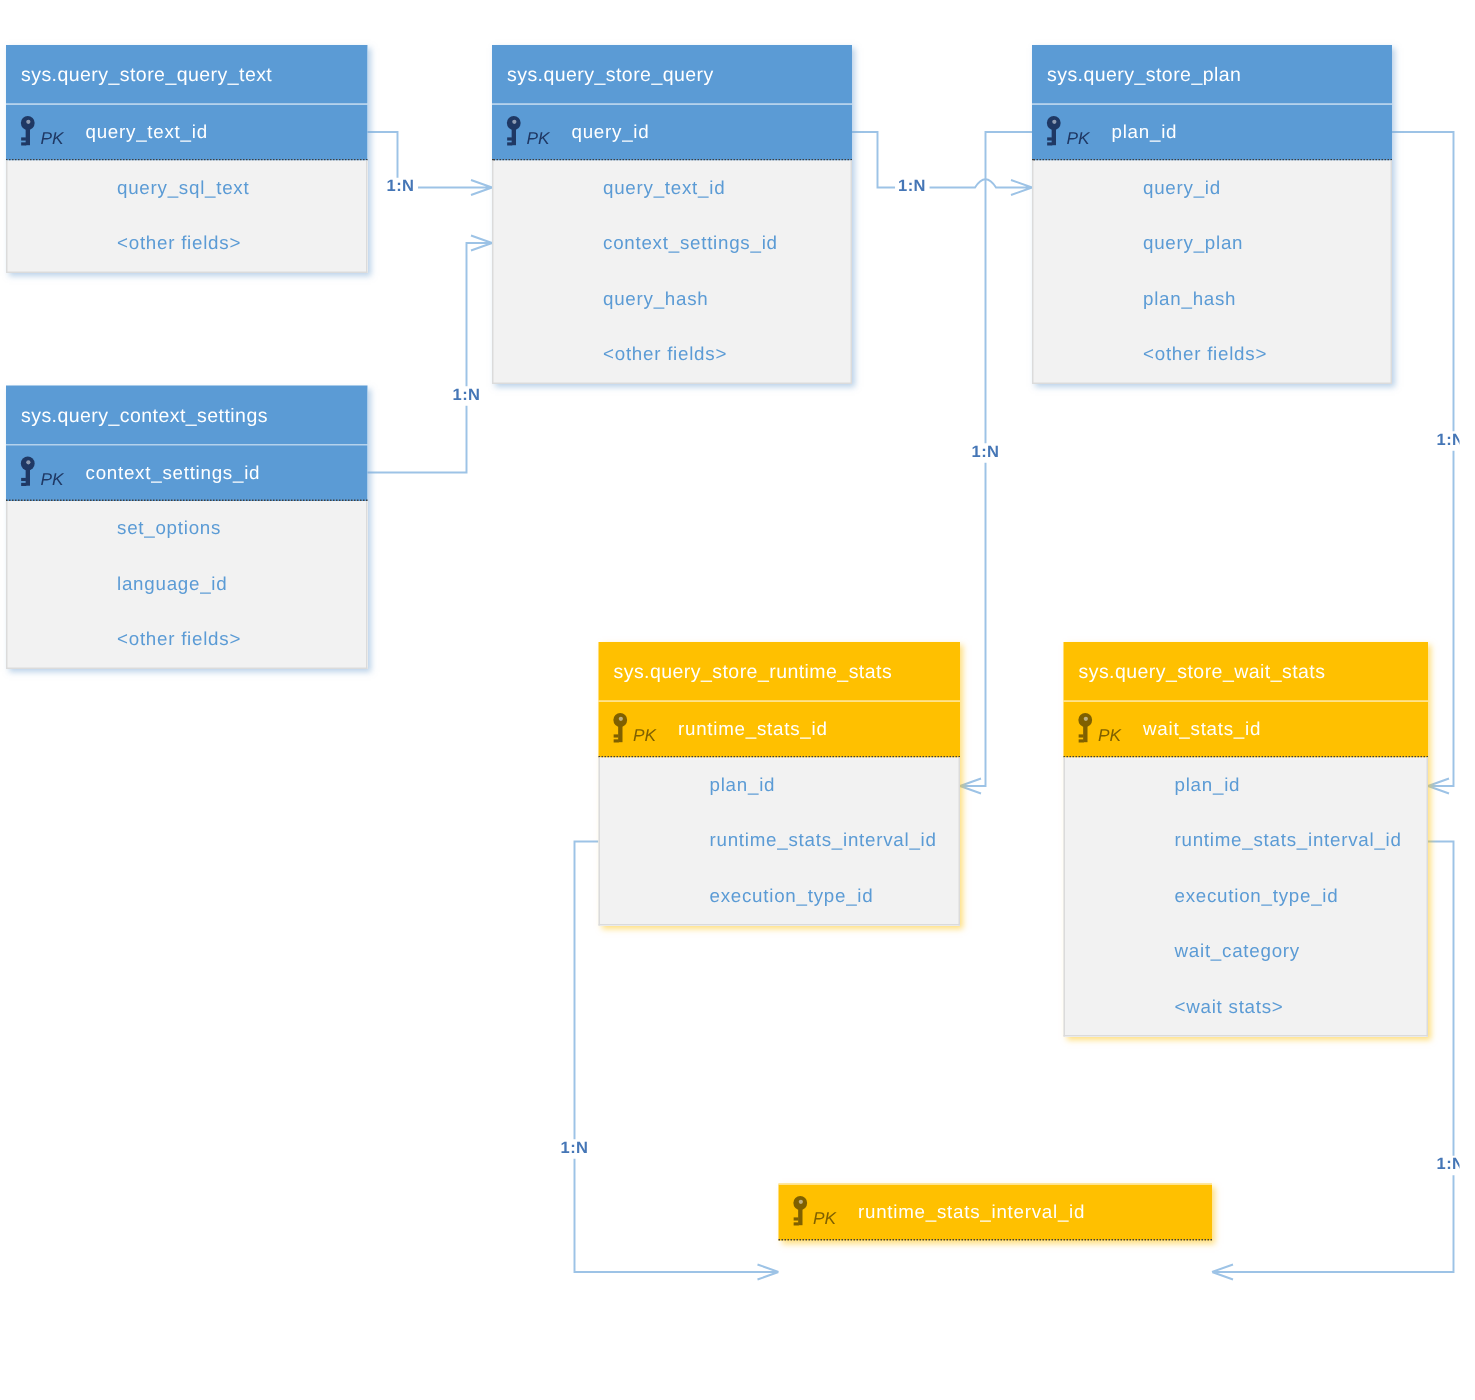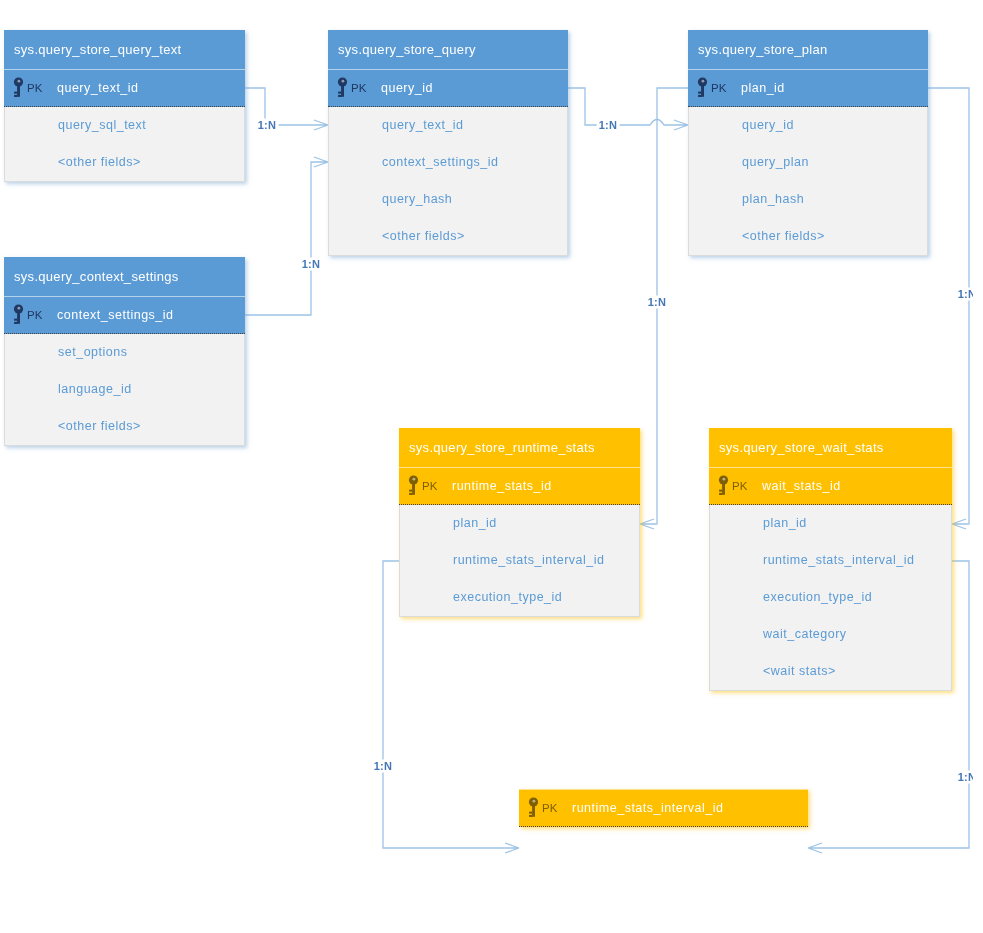--- a/index.html
+++ b/index.html
@@ -8,24 +8,24 @@
   #conn{position:absolute;left:0;top:0;z-index:1;}
   #tables{position:absolute;left:0;top:0;width:100%;height:100%;z-index:2;pointer-events:none;}
   #labels{position:absolute;left:0;top:0;width:100%;height:100%;z-index:3;pointer-events:none;font-weight:bold;}
 
   .entity{position:absolute;box-sizing:border-box;}
   .entity .hd{height:39px;display:flex;align-items:center;padding-left:10px;
     color:#ffffff;font-size:13px;letter-spacing:.3px;white-space:nowrap;}
   .entity .pk{height:38px;display:flex;align-items:center;box-sizing:border-box;
     border-top:1px solid rgba(255,255,255,.55);
     border-bottom:1px dotted #404040;padding-left:8px;}
-  .entity .pkmeta{display:inline-flex;align-items:center;width:45px;flex:none;}
+  .entity .pkmeta{display:inline-flex;align-items:flex-end;width:45px;flex:none;font-style:italic;}
   .entity .badge{font-size:11.5px;margin-left:2px;font-weight:400;}
   .entity .fname{color:#ffffff;font-size:12.5px;letter-spacing:.5px;white-space:nowrap;}
-  .entity .tbody{background:#F2F2F2;border:1px solid #DBDBDB;border-top:none;box-sizing:border-box;}
+  .entity .tbody{background:#F2F2F2;border:1px solid #DBDBDB;border-top:none;box-sizing:border-box;padding-left:20px;}
   .entity .row{height:37px;line-height:37px;padding-left:53px;font-size:12.5px;
     letter-spacing:.5px;color:#5B9BD5;white-space:nowrap;}
 
   .theme-blue .hd,.theme-blue .pk{background:#5B9BD5;}
   .theme-blue .pkmeta{color:#1F3864;}
   .theme-blue{box-shadow:2px 2px 4px rgba(120,165,212,.5);}
   .theme-orange .hd,.theme-orange .pk{background:#FFC000;}
   .theme-orange .pkmeta{color:#7F6000;}
   .theme-orange{box-shadow:2px 2px 4px rgba(255,192,0,.5);}
 

